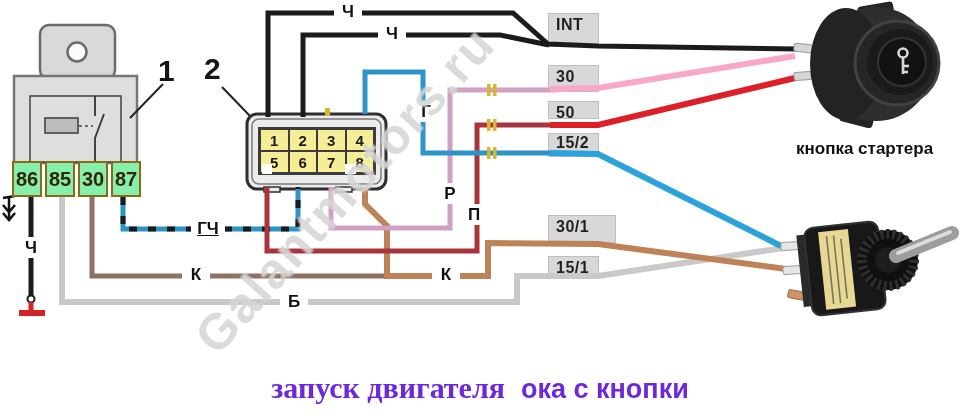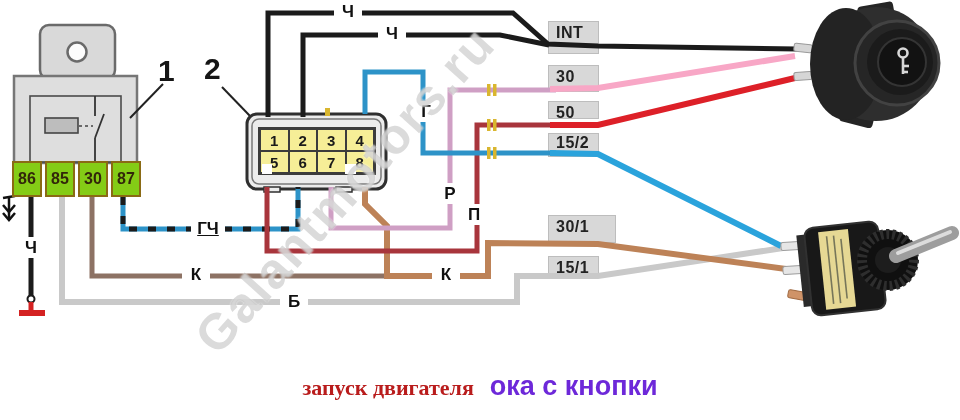--- a/index.html
+++ b/index.html
@@ -12,49 +12,49 @@
         box-sizing:border-box;font-weight:bold;font-size:16px;color:#222;
         padding:2px 0 0 7px;letter-spacing:0.5px;}
   
   .lbl{position:absolute;z-index:4;background:#ffffff;color:#101010;font-weight:bold;
        font-size:17px;display:flex;align-items:center;justify-content:center;}
   
   .idx{position:absolute;z-index:4;color:#151515;font-weight:bold;font-size:30px;}
   
   #relay-base{position:absolute;left:12px;top:161px;width:129px;height:36px;z-index:3;
               display:grid;grid-template-columns:repeat(4,1fr);gap:3px;}
-  #relay-base .cell{background:#84cc16;border:2px solid #8a6a14;box-sizing:border-box;
+  #relay-base .cell{background:#86efac;border:2px solid #8a6a14;box-sizing:border-box;
               display:flex;align-items:center;justify-content:center;
-              font-weight:bold;font-size:16px;color:#32260a;}
+              font-weight:bold;font-size:20px;color:#32260a;}
   
   #conn-grid{position:absolute;left:258px;top:127px;width:118px;height:48px;z-index:3;
              display:grid;grid-template-columns:repeat(4,1fr);grid-template-rows:1fr 1fr;
              border:2px solid #3c3c3c;box-sizing:border-box;background:#f6ee97;}
   #conn-grid .cell{border:1px solid #3c3c3c;display:flex;align-items:center;justify-content:center;
              font-weight:bold;font-size:15px;color:#1a1a1a;background:#f6ee97;}
   .notch{position:absolute;background:#ffffff;z-index:4;}
   
   #caption{position:absolute;left:0;top:371px;width:100%;z-index:5;display:flex;
            justify-content:center;align-items:baseline;gap:16px;}
-  #caption .serif{font-family:"Liberation Serif",serif;font-weight:bold;font-size:22px;color:#b91c1c;}
+  #caption .serif{font-family:"Liberation Serif",serif;font-weight:bold;font-size:30px;color:#6d28d9;}
   #caption .sans{font-family:"Liberation Sans",sans-serif;font-weight:bold;font-size:27px;color:#6d28d9;}
   
   #btn-label{position:absolute;left:796px;top:139px;z-index:5;font-weight:bold;
              font-size:17px;color:#101010;white-space:nowrap;}
   
   #watermark{position:absolute;left:345px;top:190px;z-index:6;transform:translate(-50%,-50%) rotate(-48deg);
              font-size:50px;font-weight:bold;color:rgba(145,145,145,0.33);white-space:nowrap;
              letter-spacing:2px;text-shadow:0 0 2px rgba(255,255,255,0.85);pointer-events:none;}
 </style>
 </head>
 <body>
 
 <div id="stage">
 
-  <div class="tbox" style="left:548px;top:21px;width:51px;height:33px;">INT</div>
+  <div class="tbox" style="left:548px;top:13px;width:51px;height:33px;">INT</div>
   <div class="tbox" style="left:548px;top:65px;width:51px;height:27px;">30</div>
   <div class="tbox" style="left:548px;top:101px;width:51px;height:18px;">50</div>
   <div class="tbox" style="left:548px;top:133px;width:51px;height:24px;padding-top:0;">15/2</div>
   <div class="tbox" style="left:548px;top:215px;width:68px;height:28px;">30/1</div>
   <div class="tbox" style="left:548px;top:256px;width:51px;height:22px;padding-top:2px;">15/1</div>
 
   <svg width="960" height="420" viewBox="0 0 960 420">
 
     <g>
       <rect x="40" y="25" width="75" height="54" rx="9" fill="#d9d9d9" stroke="#6a6a6a" stroke-width="2.5"></rect>
@@ -191,20 +191,21 @@
   <div class="lbl" style="left:378px;top:23px;width:28px;height:21px;">Ч</div>
   <div class="lbl" style="left:191px;top:218px;width:34px;height:21px;text-decoration:underline;">ГЧ</div>
   <div class="lbl" style="left:20px;top:237px;width:22px;height:21px;">Ч</div>
   <div class="lbl" style="left:414px;top:101px;width:24px;height:21px;">Г</div>
   <div class="lbl" style="left:438px;top:183px;width:24px;height:21px;">Р</div>
   <div class="lbl" style="left:462px;top:204px;width:24px;height:21px;">П</div>
   <div class="lbl" style="left:182px;top:264px;width:28px;height:22px;">К</div>
   <div class="lbl" style="left:432px;top:264px;width:28px;height:22px;">К</div>
   <div class="lbl" style="left:280px;top:291px;width:28px;height:22px;">Б</div>
 
+  <div id="btn-label">кнопка стартера</div>
 
   <div id="watermark">Galantmotors.ru</div>
 
   <div id="caption">
     <span class="serif">запуск двигателя</span>
     <span class="sans">ока с кнопки</span>
   </div>
 
 </div>
 

